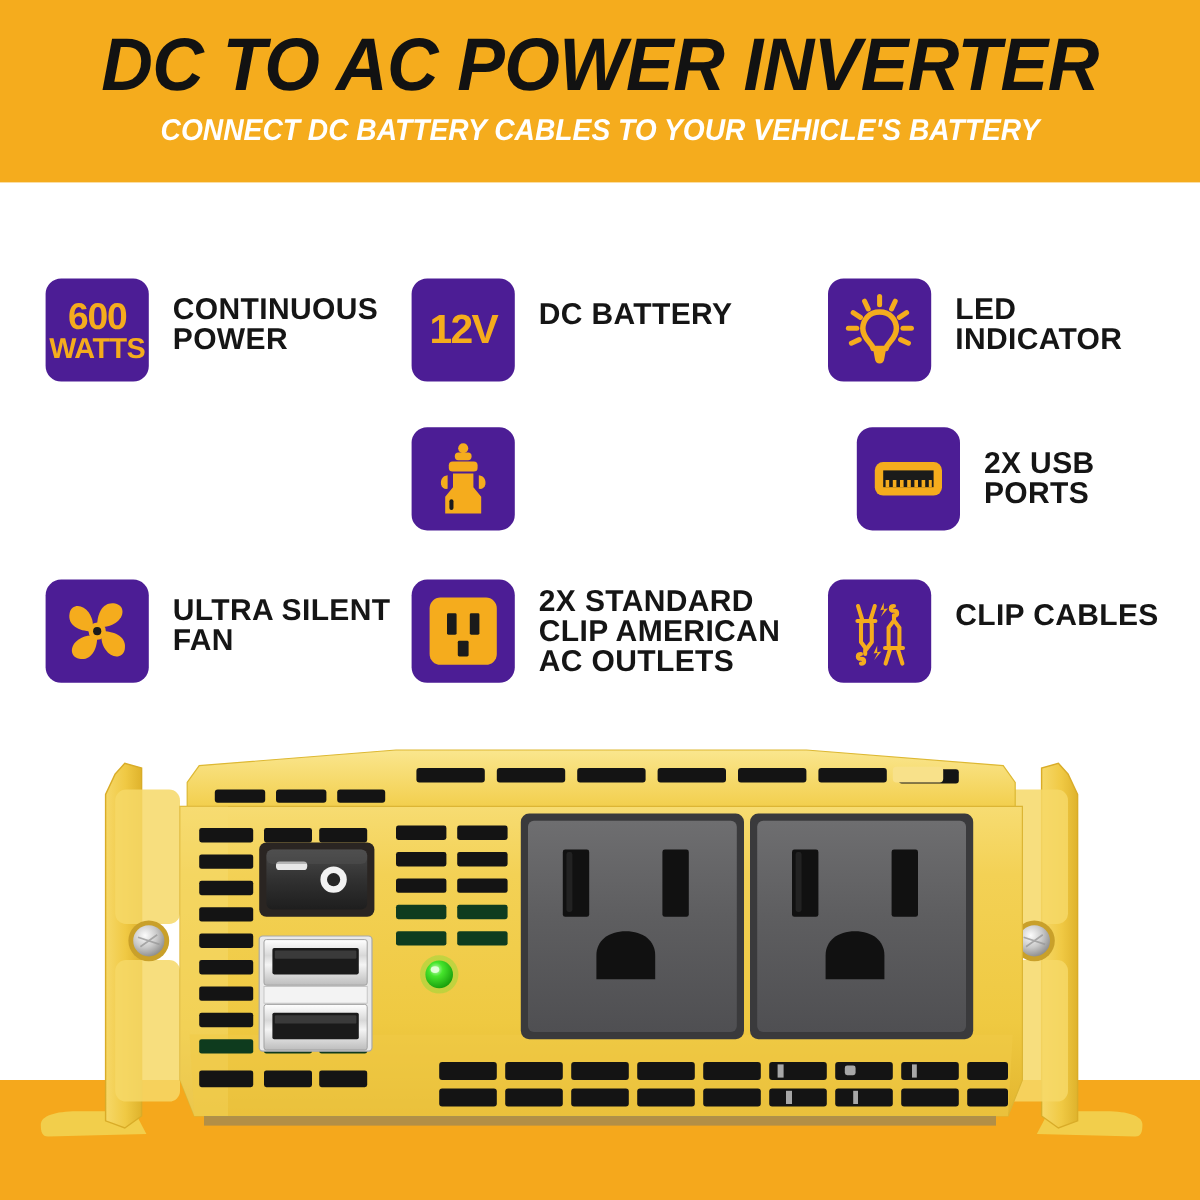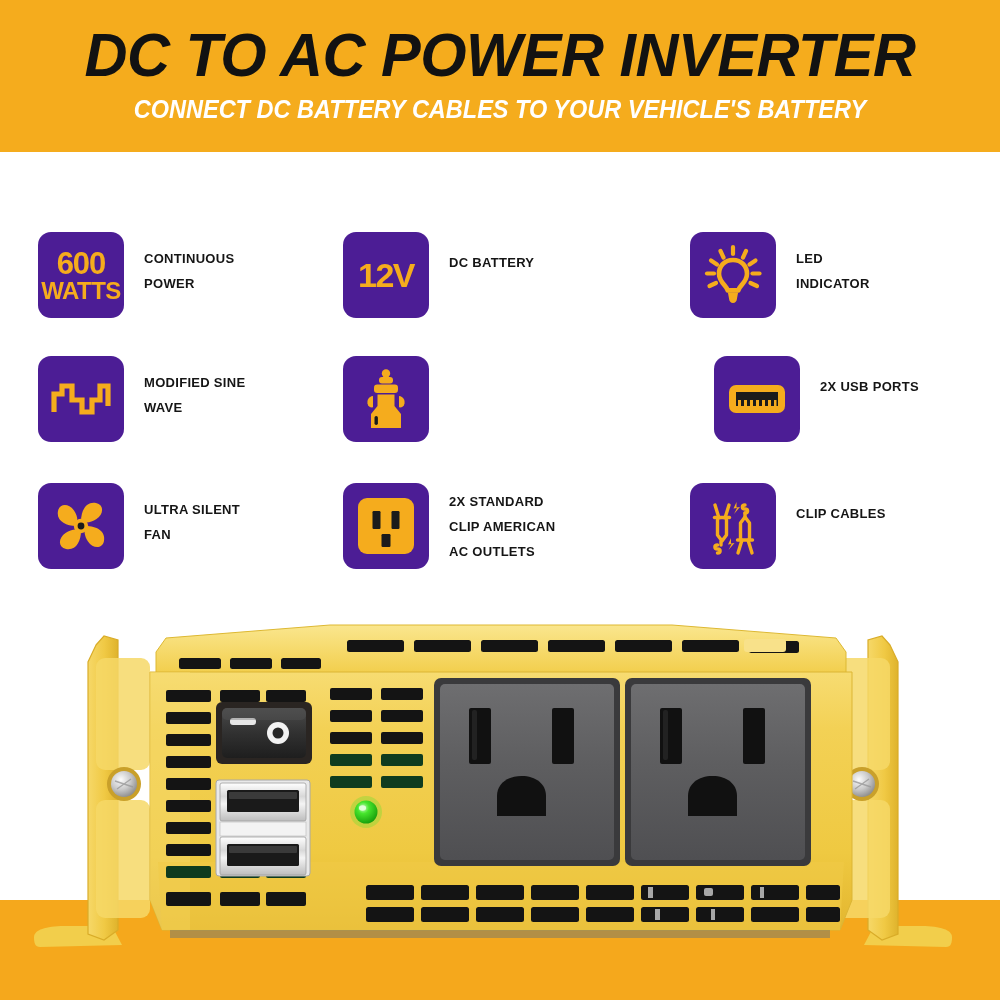--- a/index.html
+++ b/index.html
@@ -74,21 +74,21 @@
     flex: 0 0 86px;
     position: relative;
     overflow: hidden;
   }
   .feature-label {
     margin-left: 20px;
     margin-top: 14px;
     color: #151515;
     font-family: "Liberation Sans", sans-serif;
     font-weight: bold;
-    font-size: 13px;
+    font-size: 25px;
     line-height: 25px;
     letter-spacing: 0.3px;
   }
   .feature-label.tight { margin-top: 6px; }
   .feature-label.mid { margin-top: 18px; }
 
   
   .icon-text-wrap {
     position: absolute;
     left: 0; top: 0;
@@ -192,31 +192,20 @@
         <path d="M43 28 C34.2 28 29 34.6 29 41.8 C29 47 31.8 50.3 34.6 53.4 C36.3 55.3 37.3 56.6 37.6 58.4 L48.4 58.4 C48.7 56.6 49.7 55.3 51.4 53.4 C54.2 50.3 57 47 57 41.8 C57 34.6 51.8 28 43 28 Z" fill="none" stroke="#F5AC1D" stroke-width="4.6" stroke-linejoin="round"></path>
         <path d="M37.9 60.5 L48.1 60.5 L47 66.5 C46.8 69.4 45.2 71 43 71 C40.8 71 39.2 69.4 39 66.5 Z" fill="#F5AC1D"></path>
       </svg>
     </div>
     <div class="feature-label">
       <div>LED</div>
       <div>INDICATOR</div>
     </div>
   </div>
 
-  <div class="feature-item" style="left:38px; top:156px;">
-    <div class="feature-icon-box">
-      <svg width="86" height="86" viewBox="0 0 86 86">
-        <polyline points="16,56 16,38 24,38 24,30 34,30 34,44 44,44 44,56 54,56 54,44 62,44 62,30 70,30 70,50" fill="none" stroke="#F5AC1D" stroke-width="5.2" stroke-linejoin="miter" stroke-linecap="butt"></polyline>
-      </svg>
-    </div>
-    <div class="feature-label">
-      <div>MODIFIED SINE</div>
-      <div>WAVE</div>
-    </div>
-  </div>
 
   <div class="feature-item" style="left:343px; top:156px;">
     <div class="feature-icon-box">
       <svg width="86" height="86" viewBox="0 0 86 86">
         <ellipse cx="43" cy="17.5" rx="4.2" ry="4.2" fill="#F5AC1D"></ellipse>
         <rect x="36" y="21" width="14" height="6.5" rx="3" fill="#F5AC1D"></rect>
         <rect x="31" y="28.5" width="24" height="8.5" rx="3.2" fill="#F5AC1D"></rect>
         <path d="M30 40 C25.5 40.5 24 44 24.5 47.5 C25 50.5 27.5 51.8 30 51.3 Z" fill="#F5AC1D"></path>
         <path d="M56 40 C60.5 40.5 62 44 61.5 47.5 C61 50.5 58.5 51.8 56 51.3 Z" fill="#F5AC1D"></path>
         <path d="M34.5 38.5 L51.5 38.5 L51.5 50 L58 58 L58 72 L28 72 L28 58 L34.5 50 Z" fill="#F5AC1D"></path>

